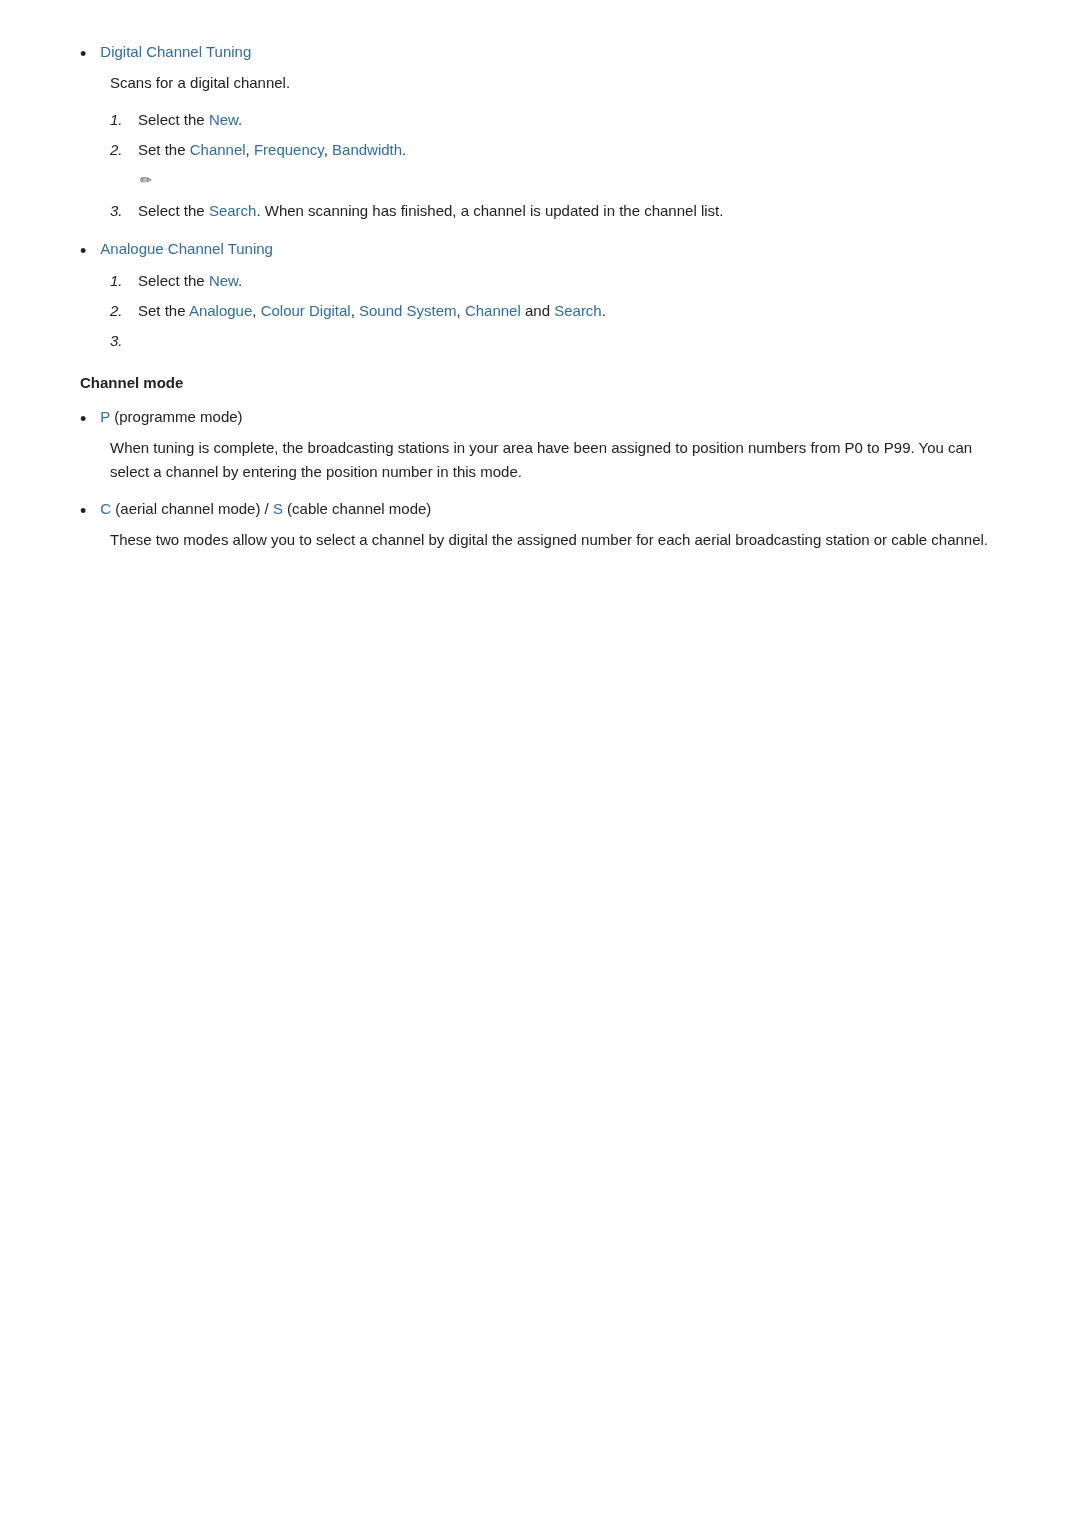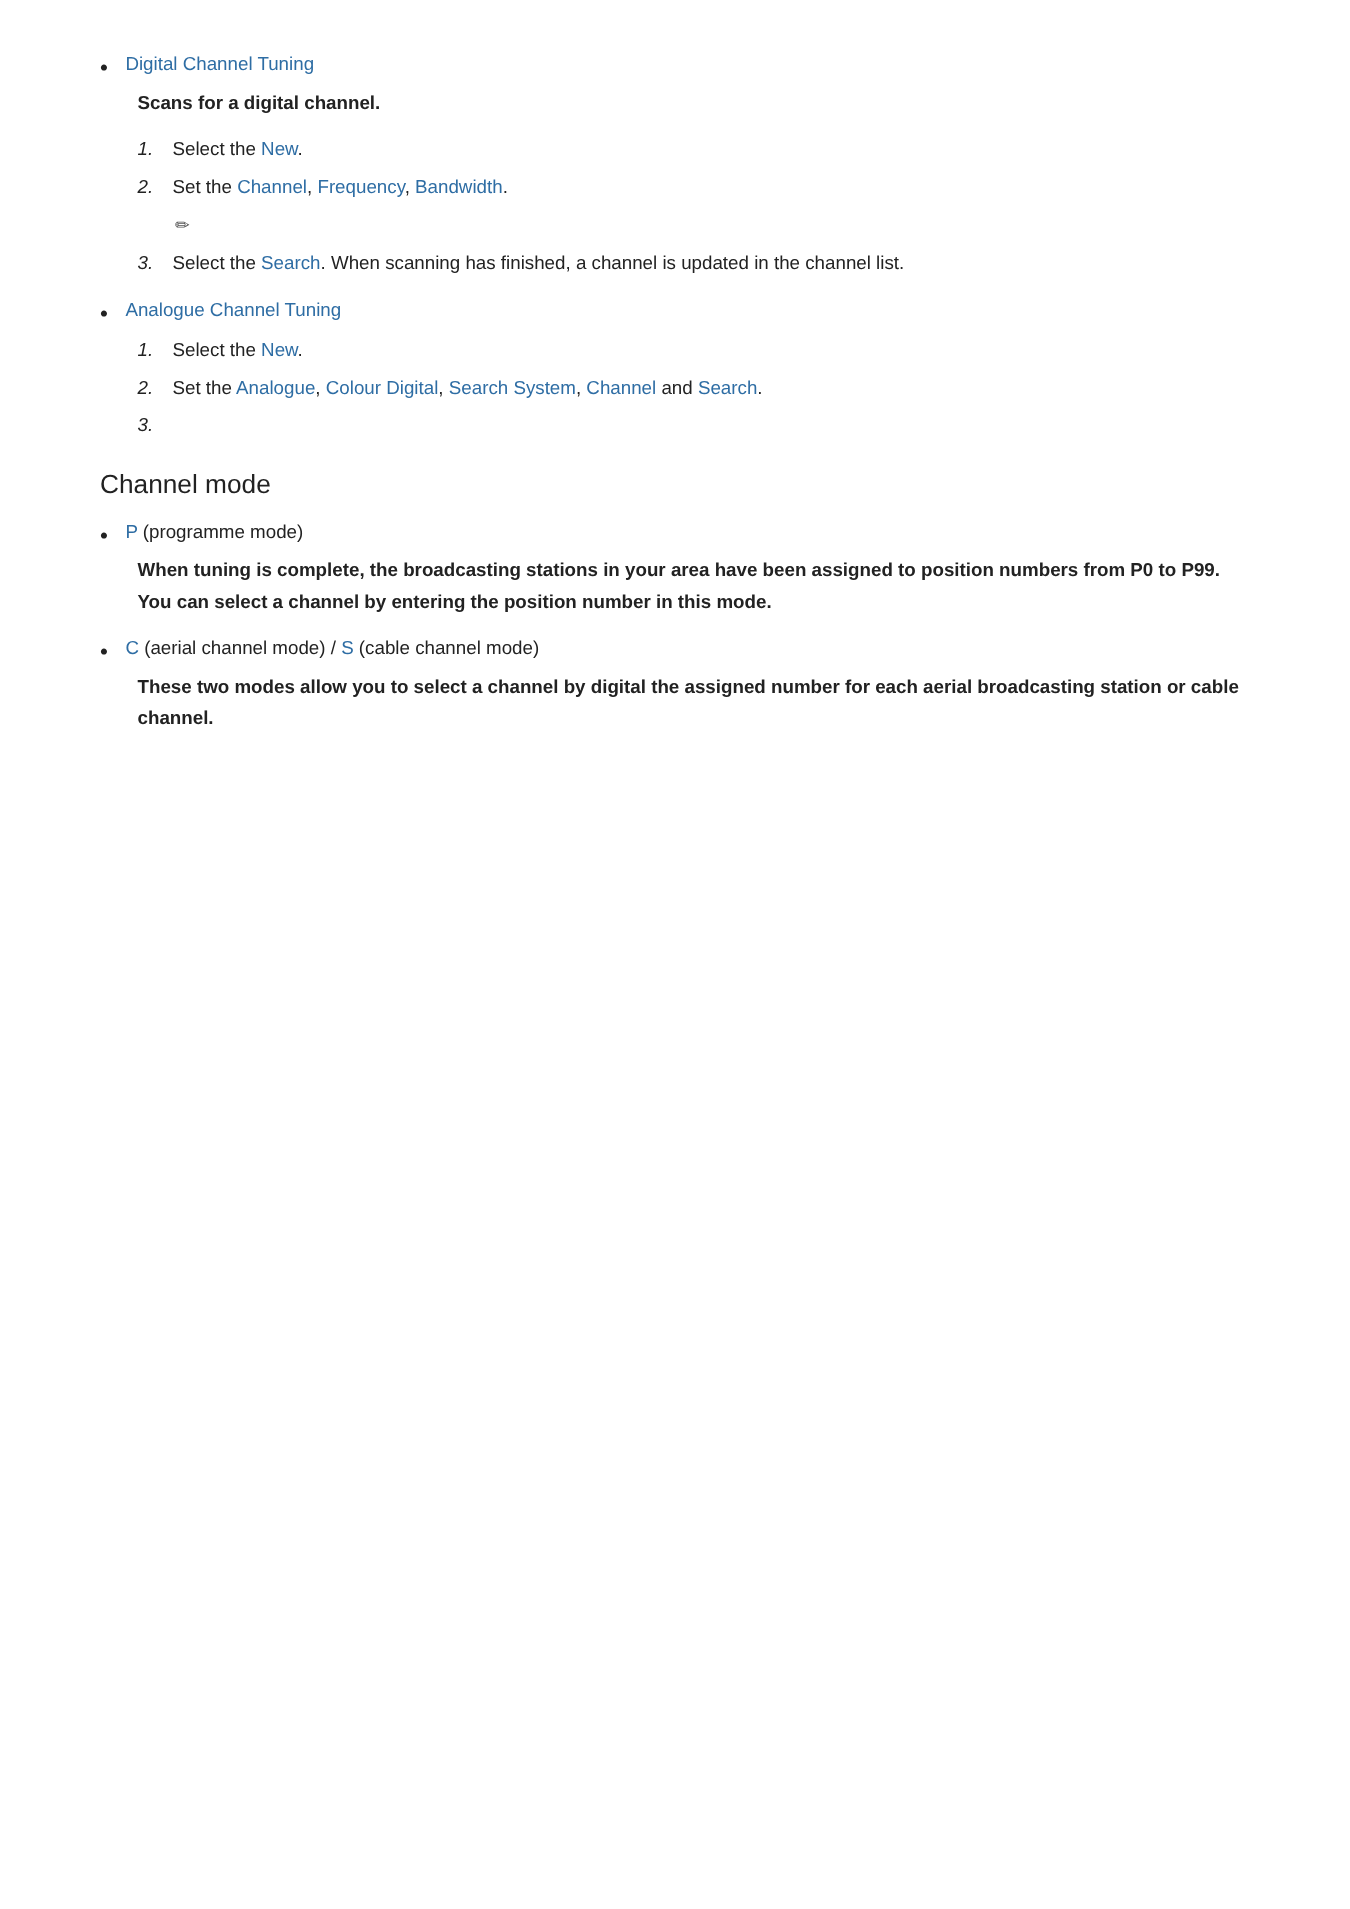--- a/index.html
+++ b/index.html
@@ -70,38 +70,37 @@
       margin-top: 1px;
       flex-shrink: 0;
     }
 
     .note-text {
       font-size: 13px;
       color: #666;
     }
 
     .section-heading {
-      font-weight: normal;
-      font-size: 21px;
+      font-weight: bold;
+      font-size: 15px;
       color: #222;
       margin-bottom: 10px;
     }
 
     .bullet-heading {
       font-size: 15px;
       font-weight: normal;
       text-align: center;
     }
 
     .paragraph {
       margin-left: 30px;
       margin-top: 2px;
       margin-bottom: 12px;
       line-height: 1.65;
-      font-weight: bold;
     }
   </style>
 </head>
 <body>
 
 <div class="section">
   <div class="bullet-item">
     <span class="bullet">•</span>
     <span class="bullet-heading">
       <a class="link-blue">Digital Channel Tuning</a>
@@ -146,21 +145,21 @@
   <div class="ordered-item">
     <span class="ordered-num">1.</span>
     <span>
       Select the <a class="link-blue">New</a>.
     </span>
   </div>
 
   <div class="ordered-item">
     <span class="ordered-num">2.</span>
     <span>
-      Set the <a class="link-blue">Analogue</a>, <a class="link-blue">Colour Digital</a>, <a class="link-blue">Search System</a>, <a class="link-blue">Channel</a> and <a class="link-blue">Search</a>.
+      Set the <a class="link-blue">Analogue</a>, <a class="link-blue">Colour Digital</a>, <a class="link-blue">Sound System</a>, <a class="link-blue">Channel</a> and <a class="link-blue">Search</a>.
     </span>
   </div>
 
   <div class="ordered-item">
     <span class="ordered-num">3.</span>
   </div>
 </div>
 
 <div class="section" style="margin-top: 18px;">
   <div class="section-heading">Channel mode</div>

